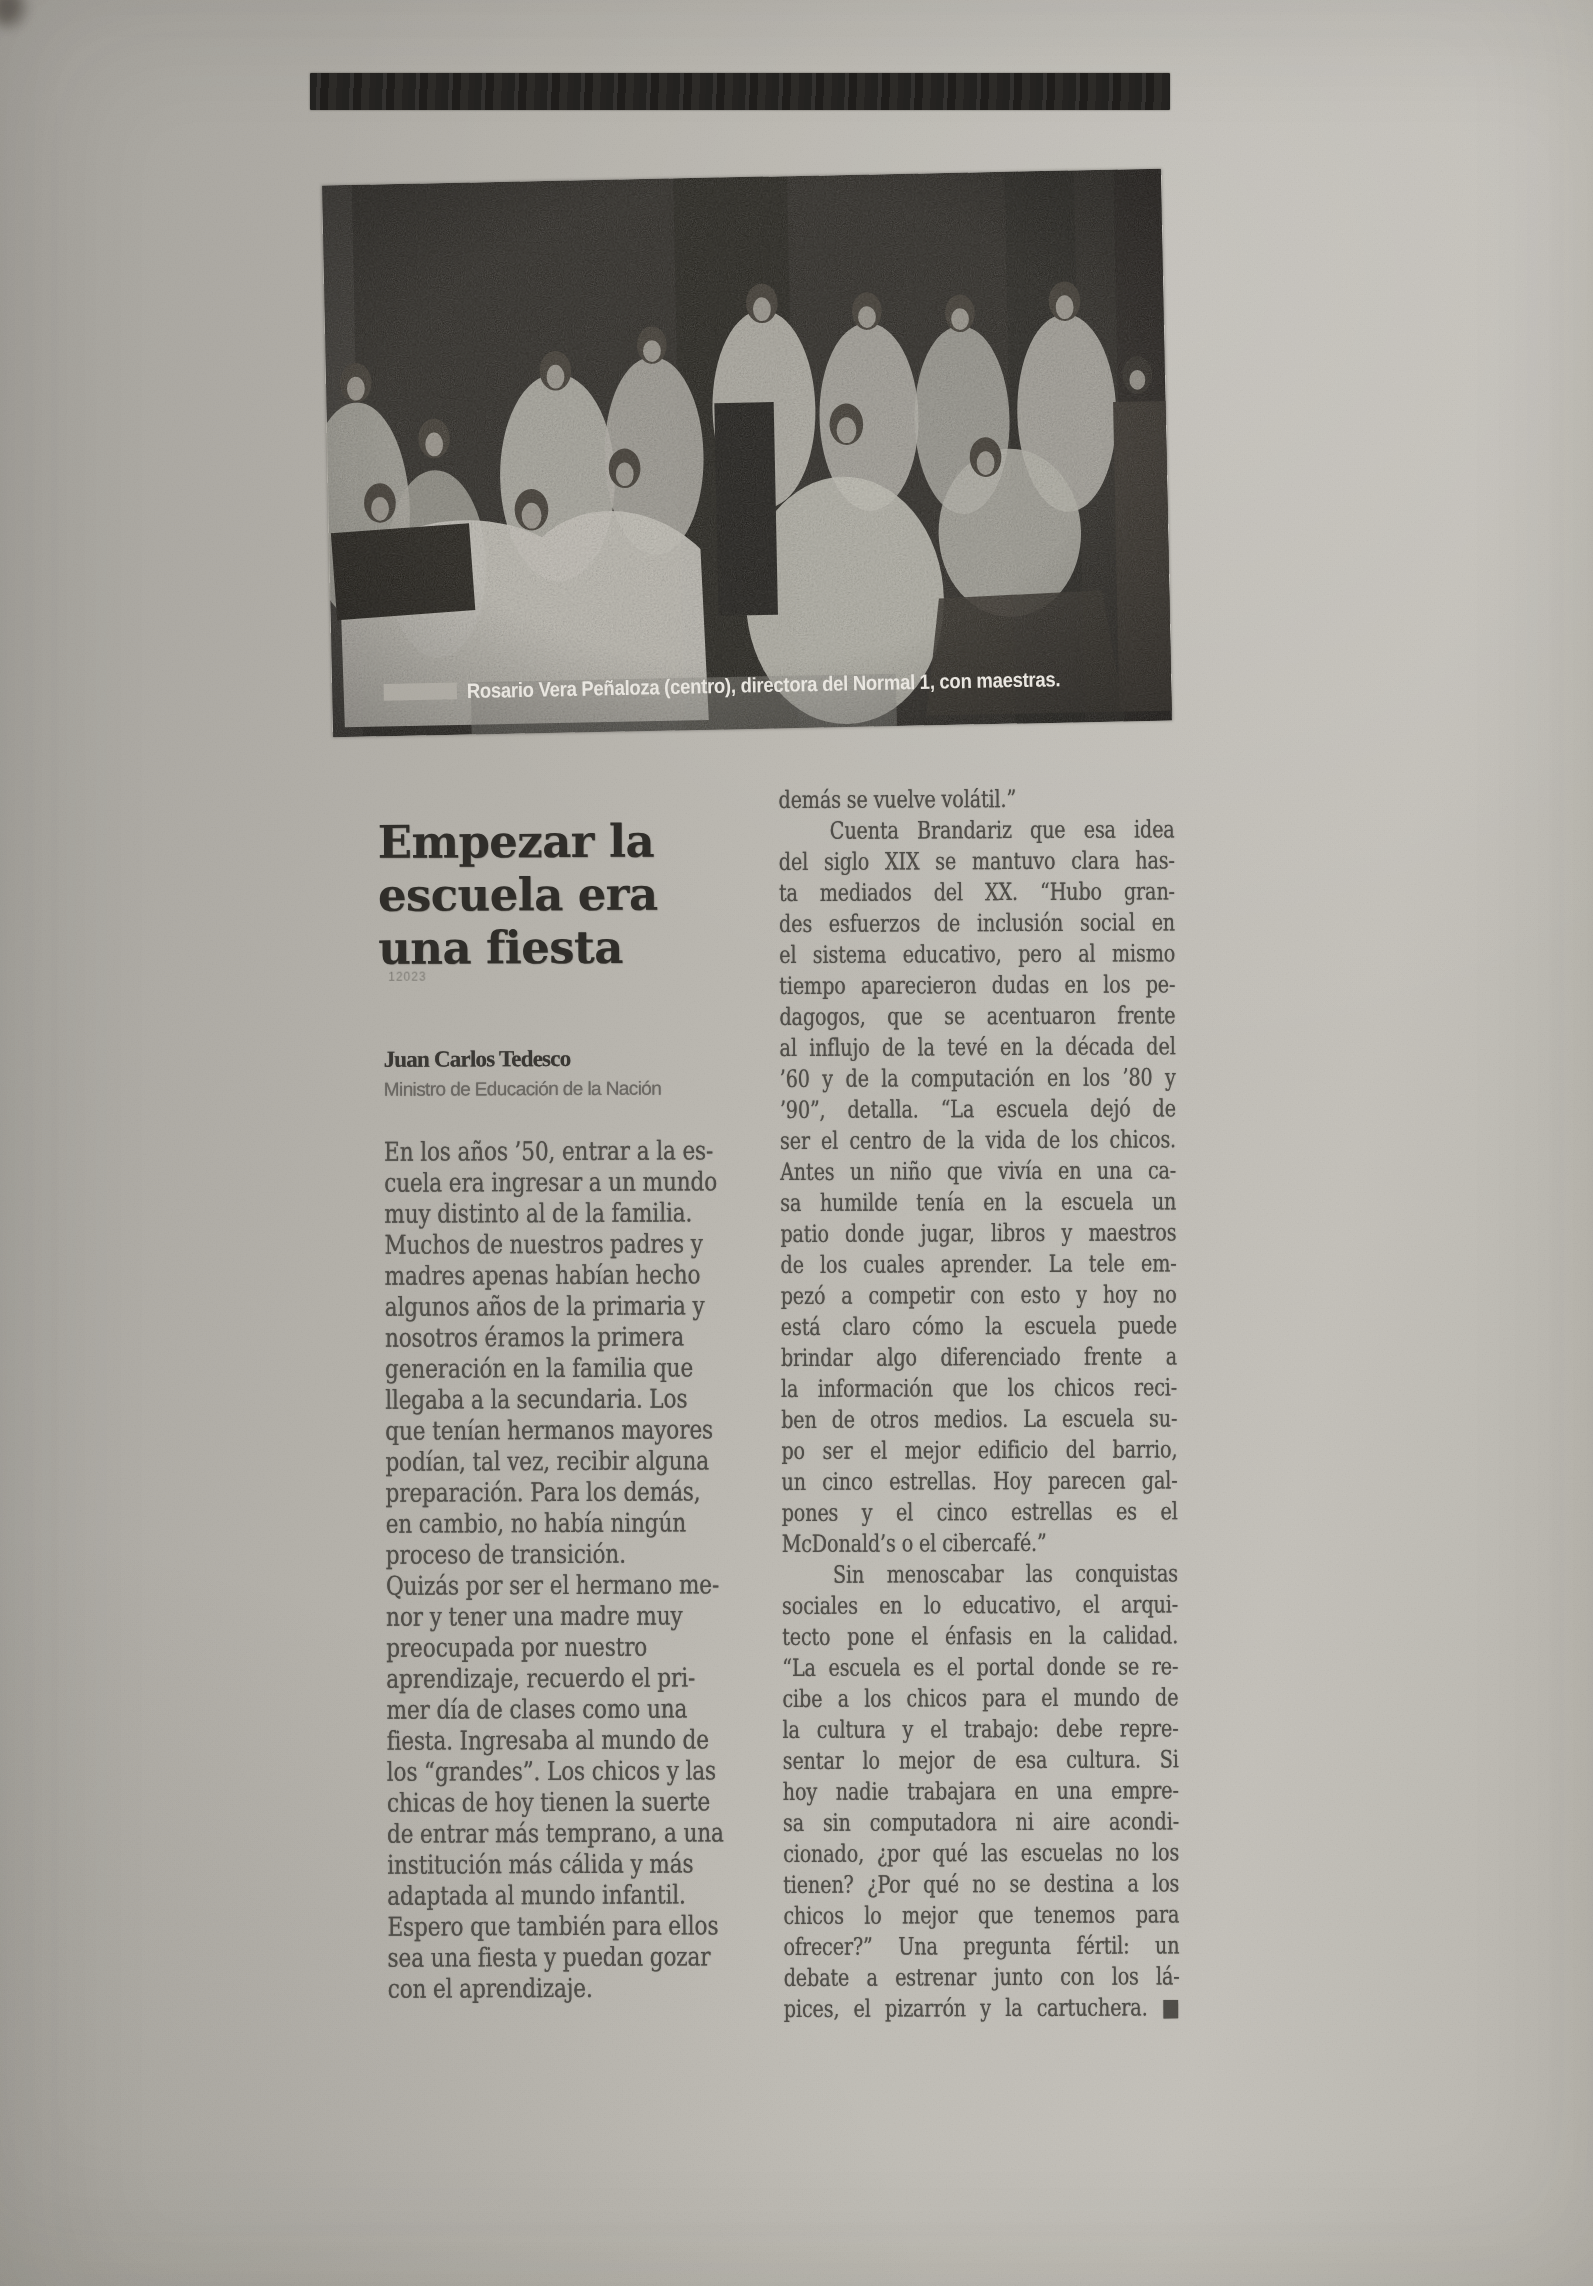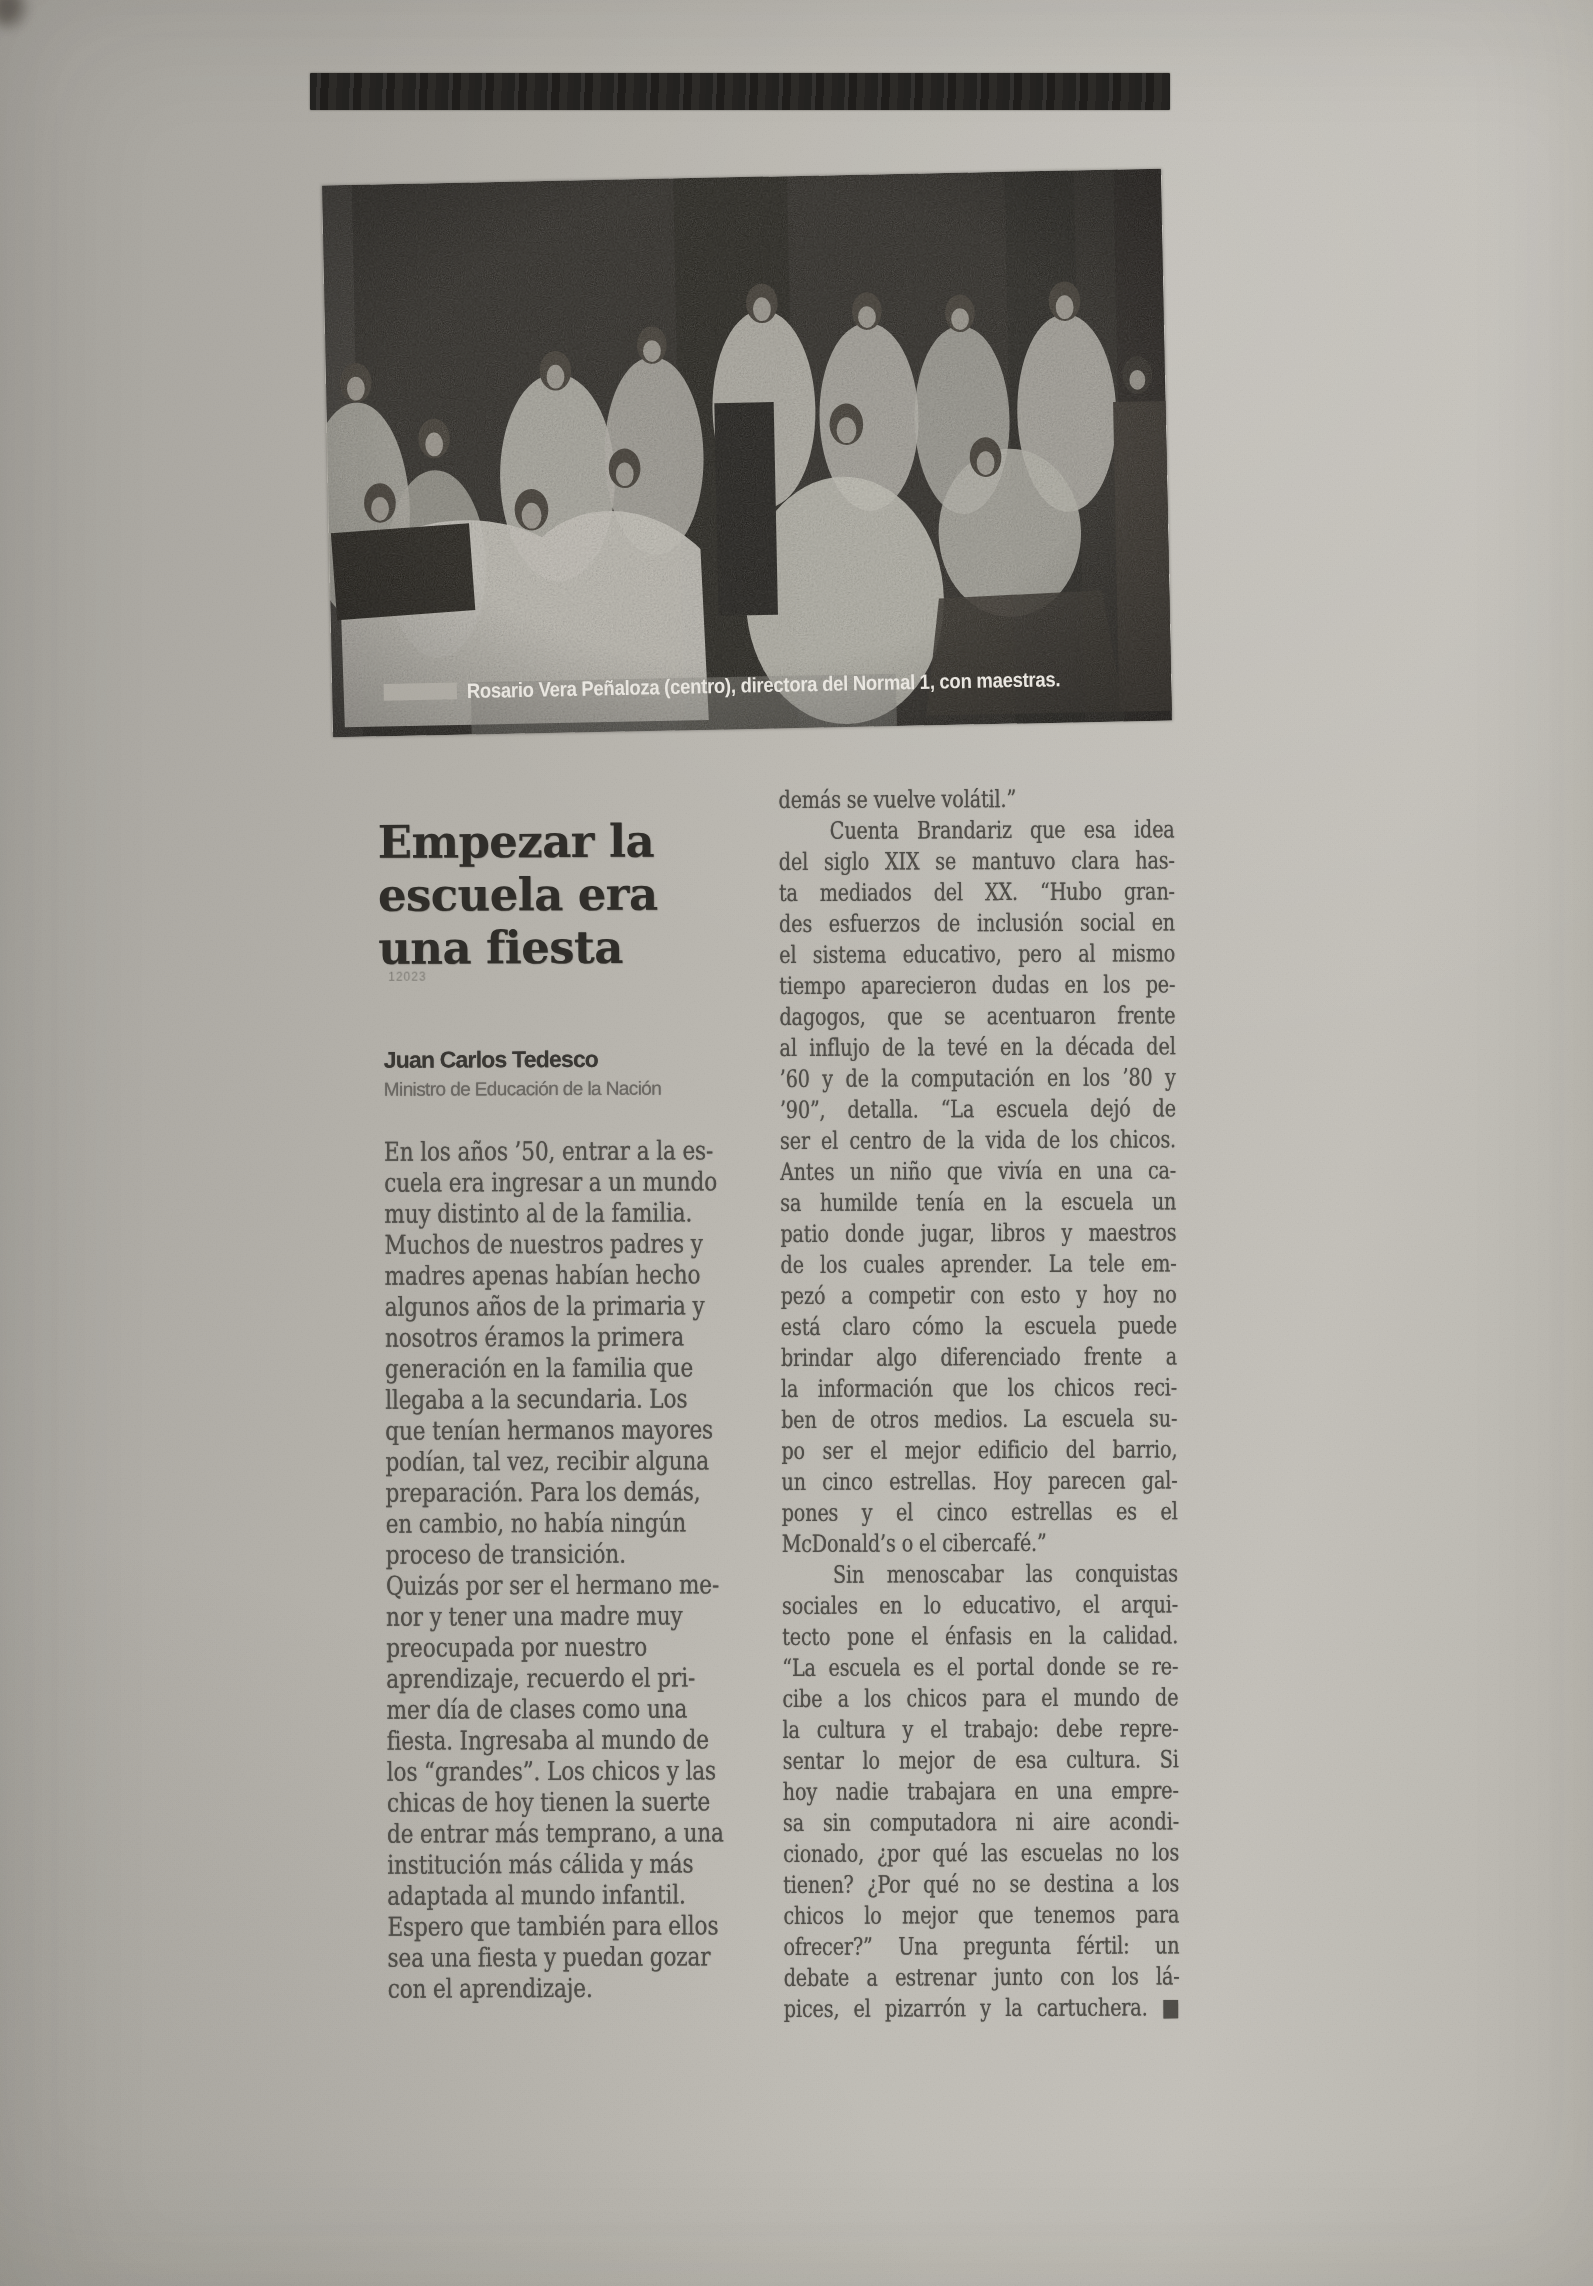--- a/index.html
+++ b/index.html
@@ -39,21 +39,21 @@
     color:#302e2a;letter-spacing:-0.6px;
     text-shadow:0.5px 0.5px 1px rgba(62,59,53,.55);
   }
   .stamp{
     position:absolute;left:389px;top:968px;
     font-family:"Liberation Sans",sans-serif;font-size:12px;letter-spacing:1px;
     color:rgba(88,86,80,.6);filter:blur(0.6px);
   }
   .byline-name{
     position:absolute;left:384px;top:1045px;
-    font-family:Liberation Sans, sans-serif;font-weight:700;font-size:23px;
+    font-family:Liberation Serif, serif;font-weight:700;font-size:23px;
     letter-spacing:-0.8px;color:#3a3834;
     text-shadow:0 0 0.8px rgba(58,56,52,.7);
     text-align:center;
   }
   .byline-role{
     position:absolute;left:384px;top:1077px;
     font-family:"Liberation Sans",sans-serif;font-size:19px;
     letter-spacing:-0.6px;color:#6c6964;
     text-shadow:0 0 1px rgba(108,105,100,.9);
   }

